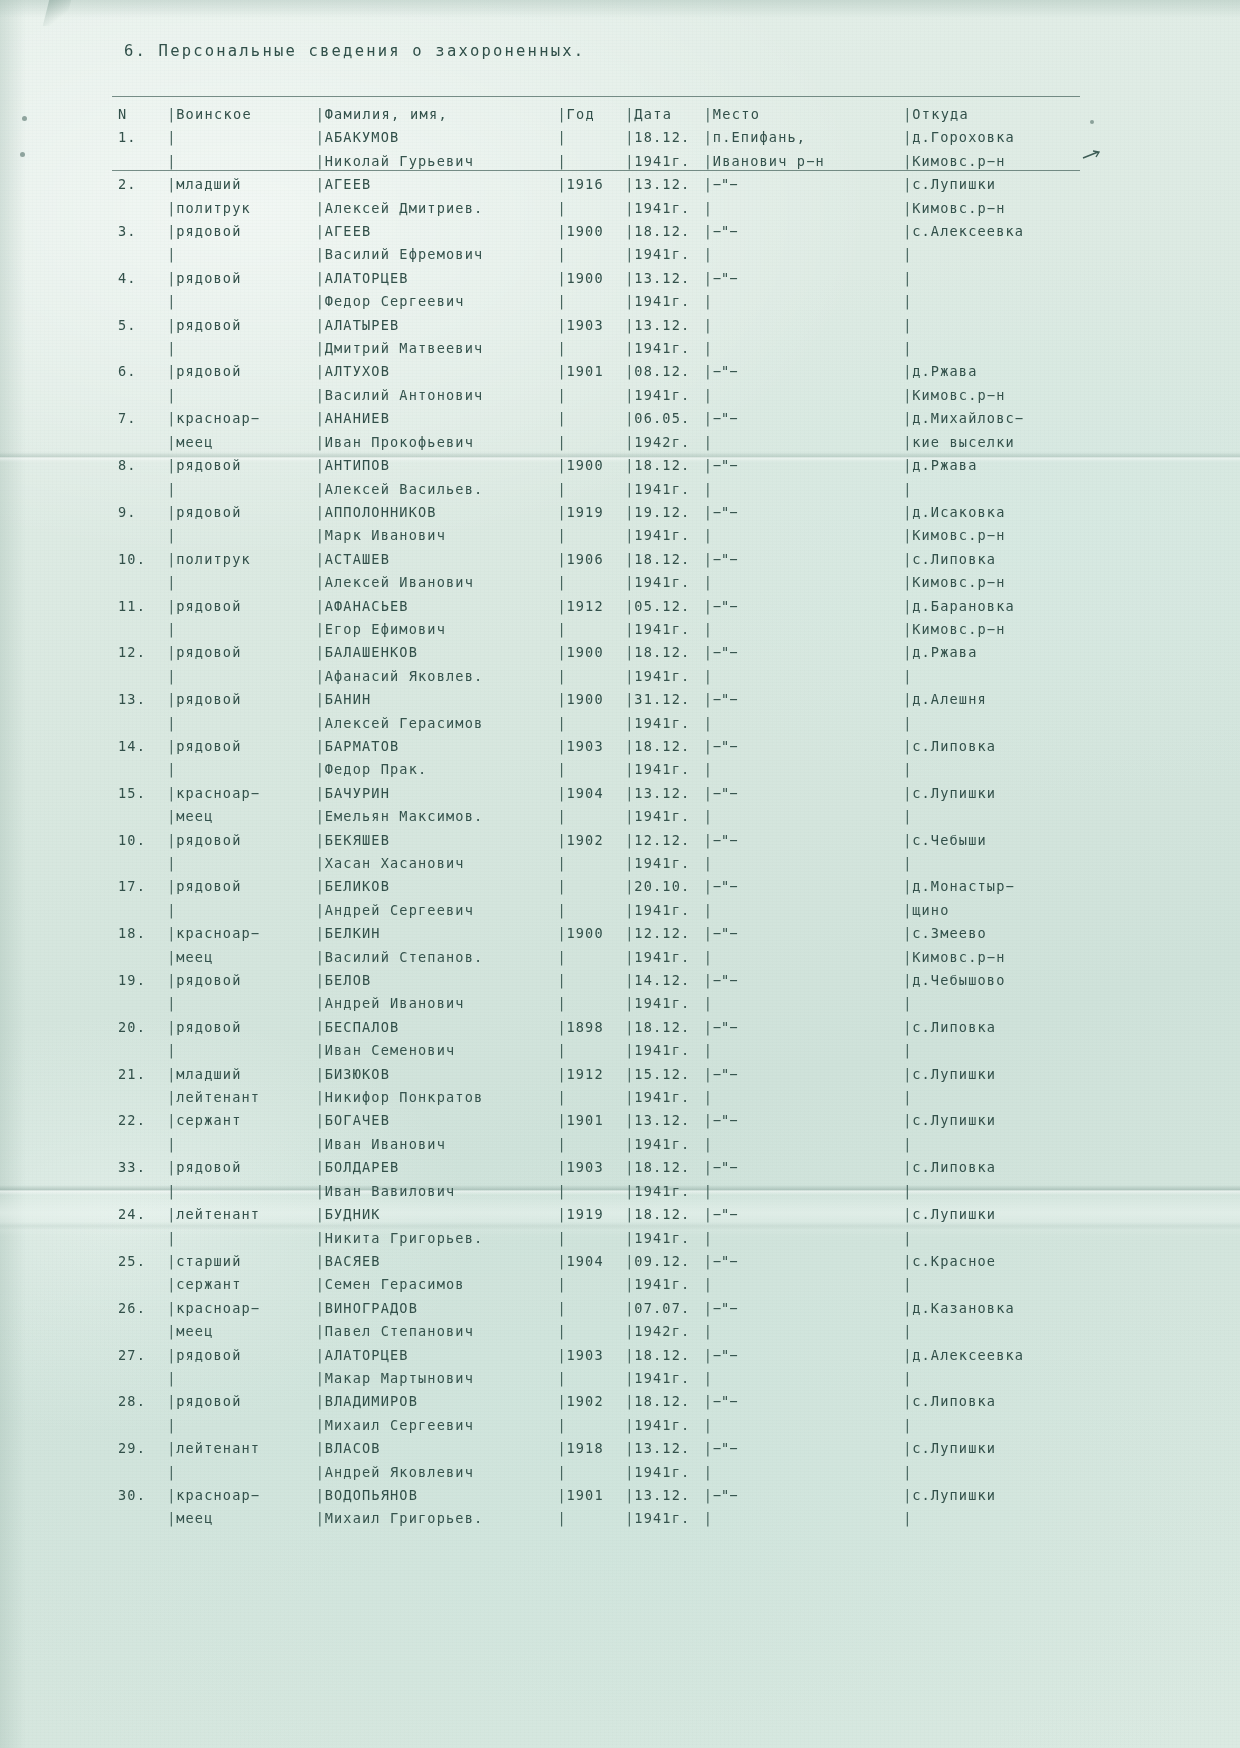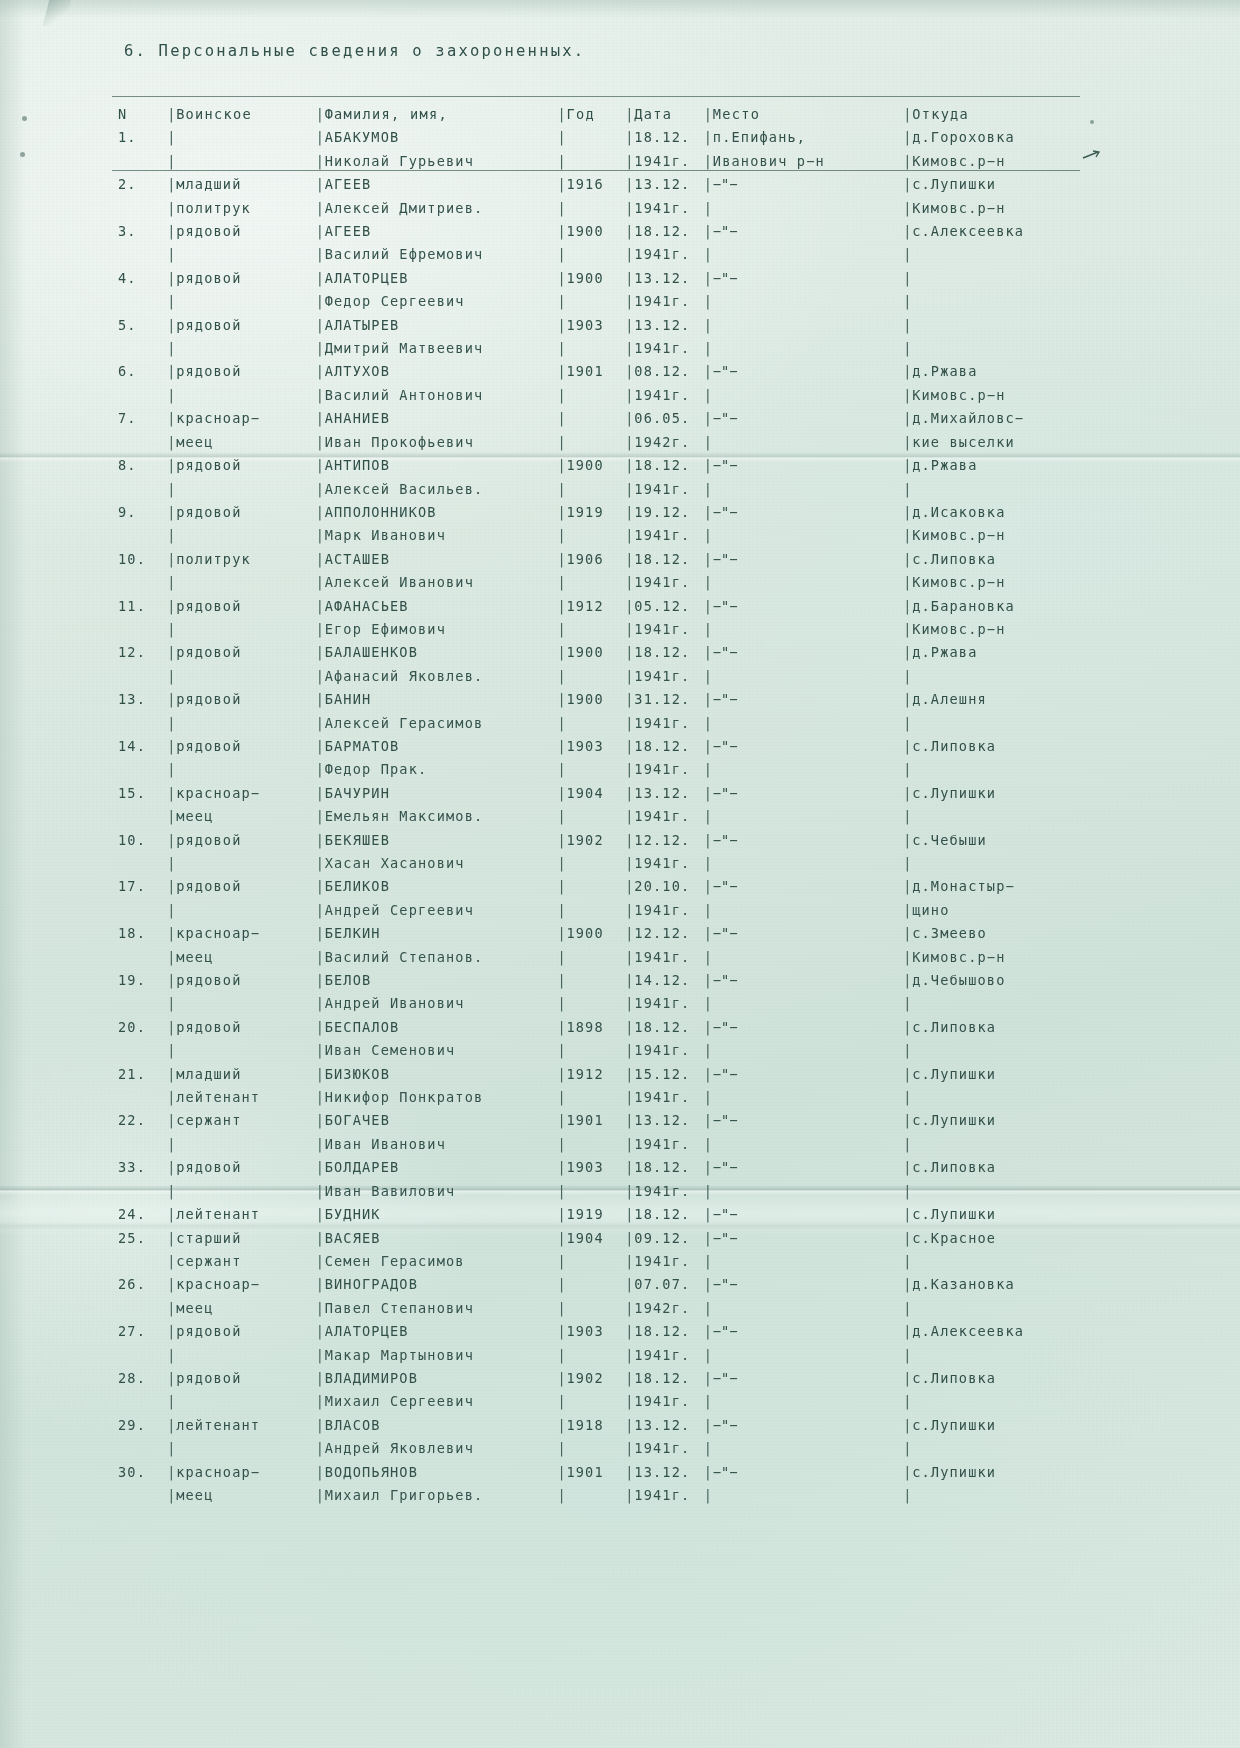--- a/index.html
+++ b/index.html
@@ -596,20 +596,29 @@
         </tr>
         <tr class="row-a">
           <td class="c-num">24.</td>
           <td class="c-rank bar">лейтенант</td>
           <td class="c-name bar">БУДНИК</td>
           <td class="c-year bar">1919</td>
           <td class="c-date bar">18.12.</td>
           <td class="c-place bar ditto">−"−</td>
           <td class="c-from bar">с.Лупишки</td>
         </tr>
+        <tr class="row-b">
+          <td class="c-num"></td>
+          <td class="c-rank bar"></td>
+          <td class="c-name bar">Никита Григорьев.</td>
+          <td class="c-year bar"></td>
+          <td class="c-date bar">1941г.</td>
+          <td class="c-place bar"></td>
+          <td class="c-from bar"></td>
+        </tr>
         <tr class="row-a">
           <td class="c-num">25.</td>
           <td class="c-rank bar">старший</td>
           <td class="c-name bar">ВАСЯЕВ</td>
           <td class="c-year bar">1904</td>
           <td class="c-date bar">09.12.</td>
           <td class="c-place bar ditto">−"−</td>
           <td class="c-from bar">с.Красное</td>
         </tr>
         <tr class="row-b">

